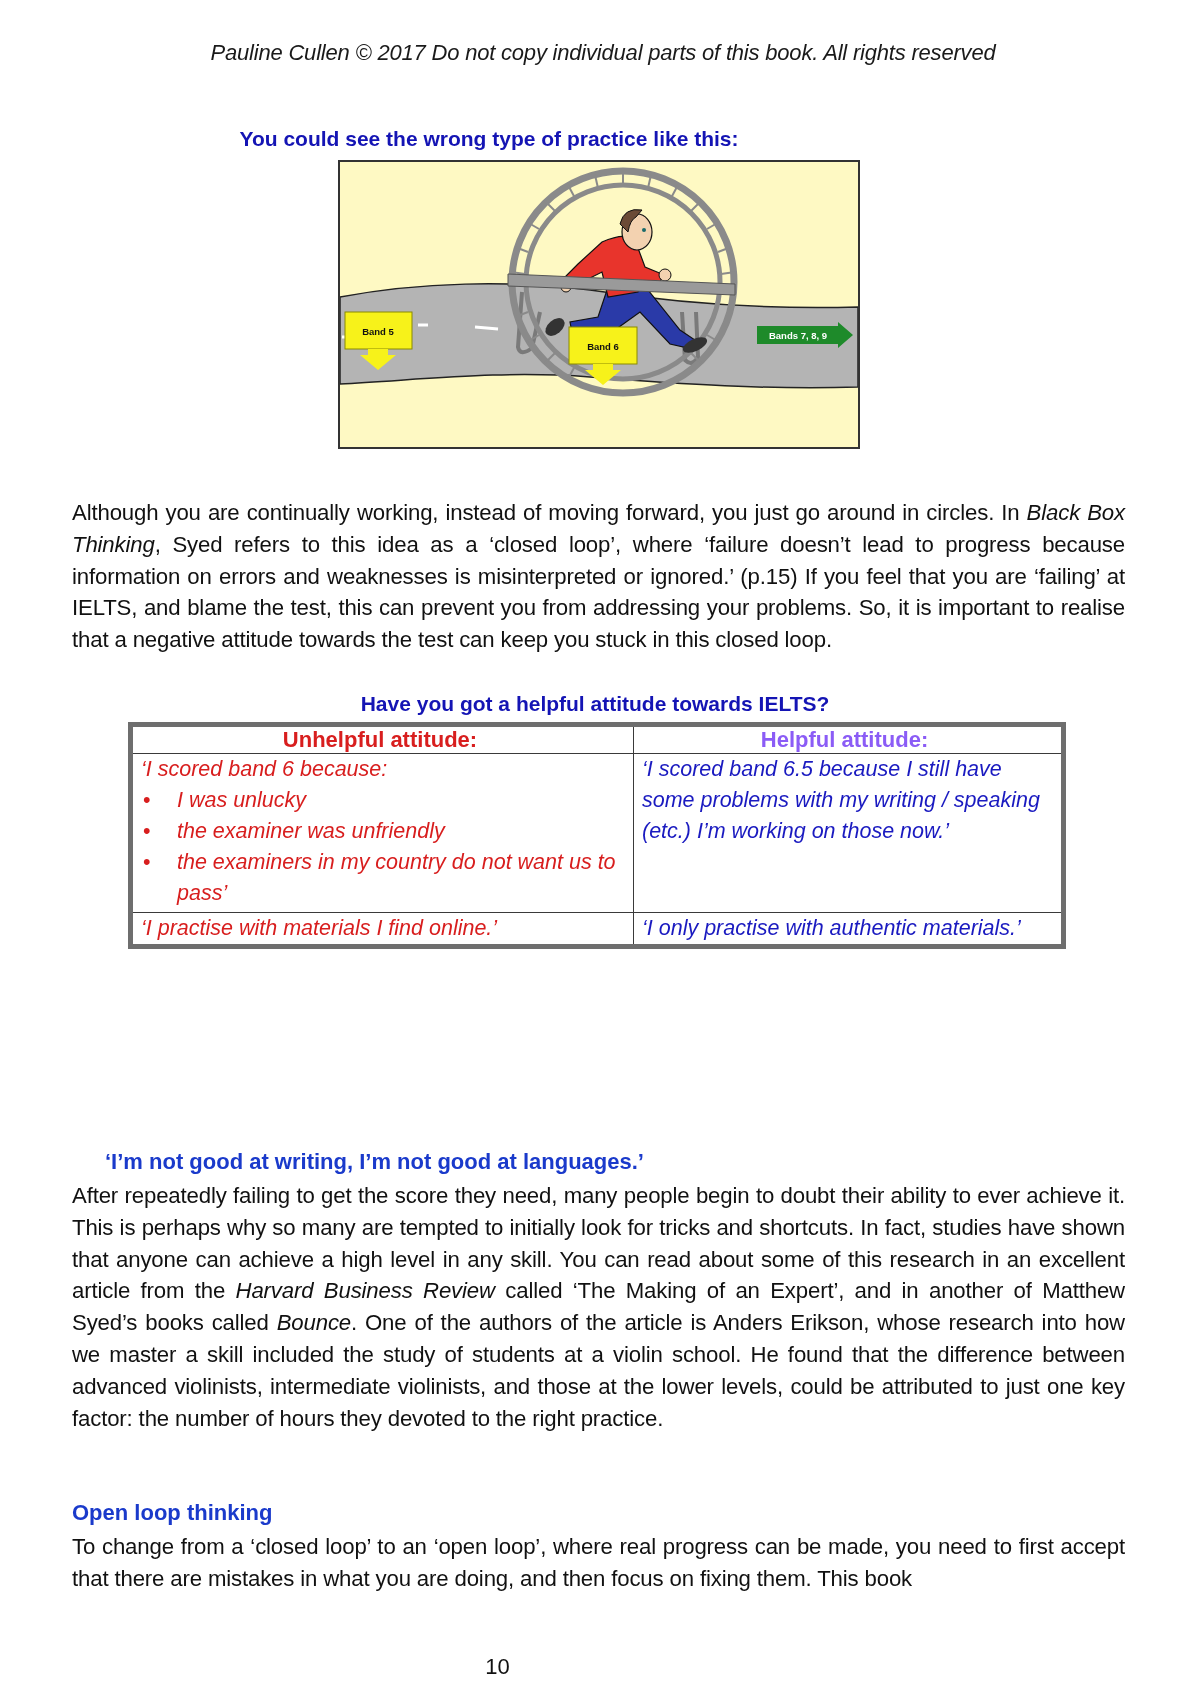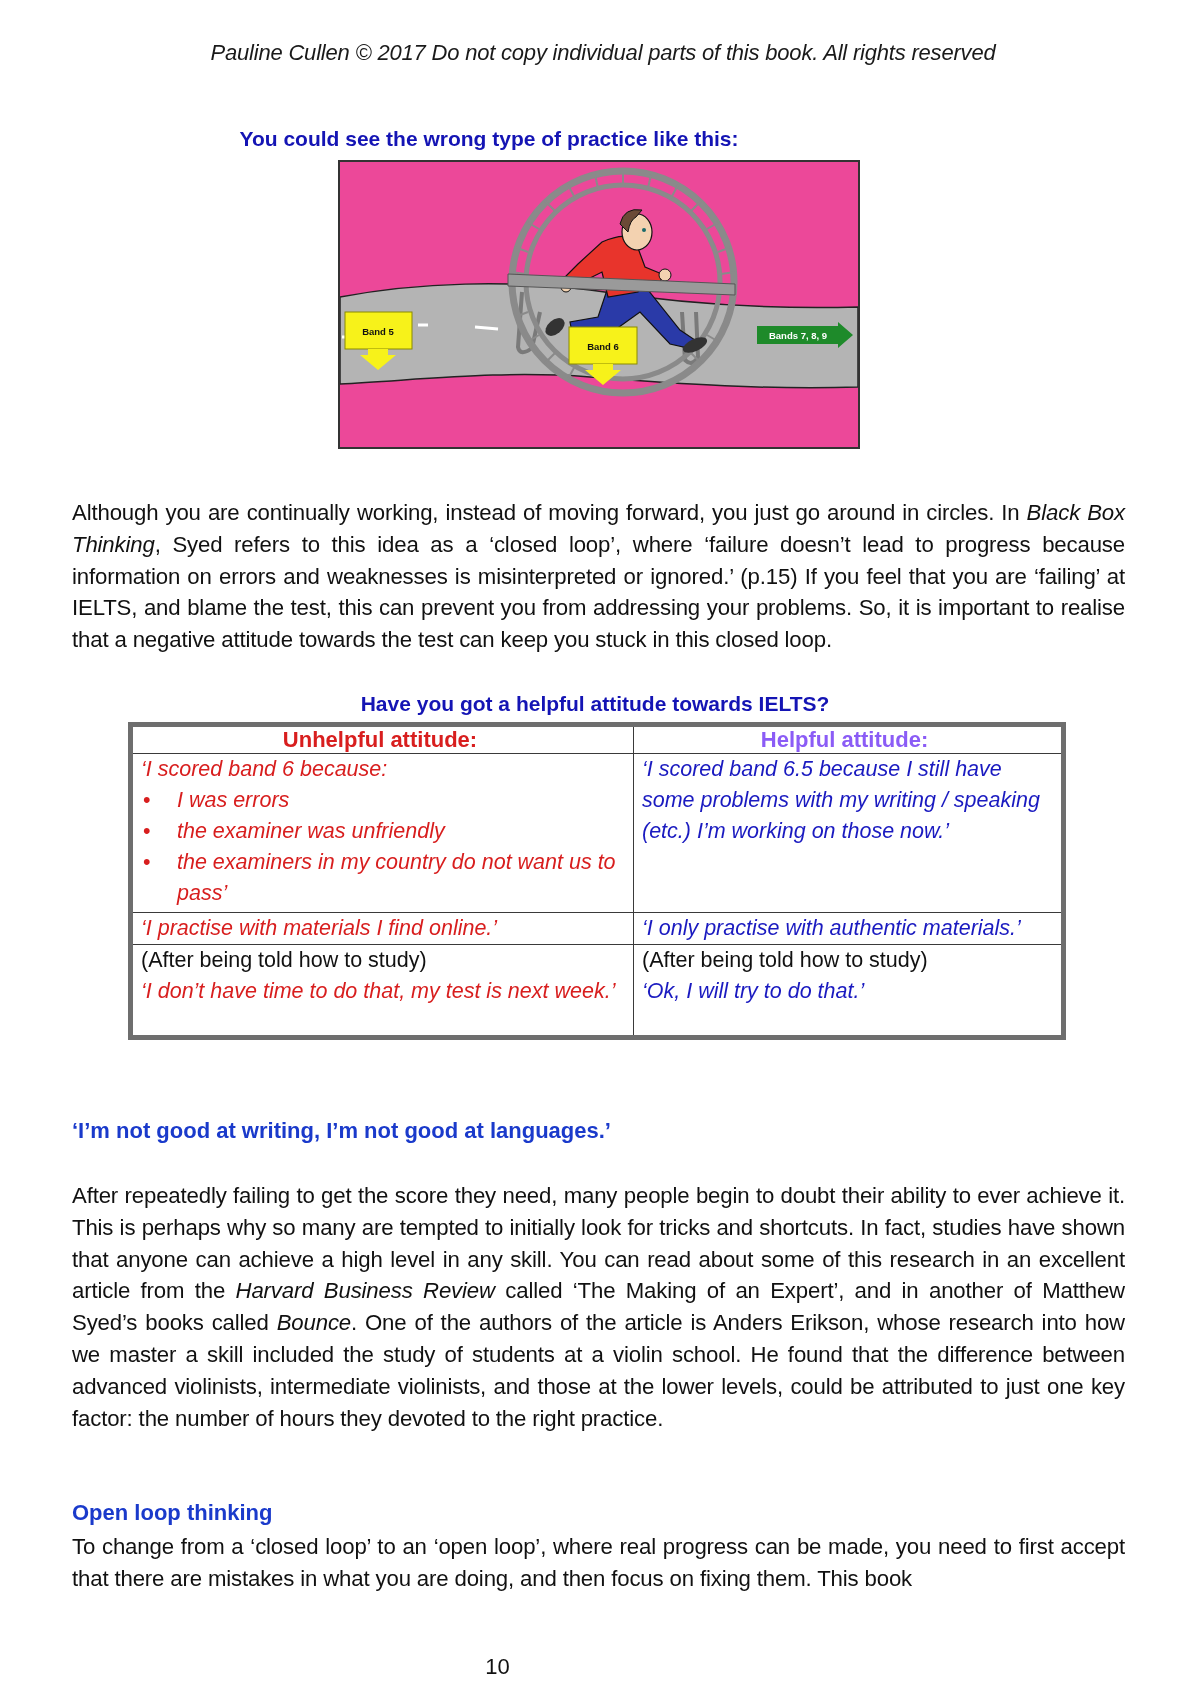--- a/index.html
+++ b/index.html
@@ -3,21 +3,21 @@
 <meta charset="utf-8">
 <style>
   html, body { margin: 0; padding: 0; background: #ffffff; }
   body { width: 1190px; height: 1681px; position: relative; overflow: hidden;
          font-family: "Liberation Sans", sans-serif; color: #111111; }
   .header { position: absolute; top: 40px; left: 0; width: 1190px; text-align: center;
             font-style: italic; font-size: 22px; color: #1a1a1a; letter-spacing: -0.2px; padding-left: 8px; }
   .fig-title { position: absolute; top: 127px; left: 0; width: 978px; text-align: center;
                font-weight: bold; font-size: 21px; color: #1414b4; }
   .figure { position: absolute; left: 338px; top: 160px; width: 522px; height: 289px;
-            border: 2px solid #333; box-sizing: border-box; background: #ec4899; overflow: hidden; }
+            border: 2px solid #333; box-sizing: border-box; background: #fef9c3; overflow: hidden; }
   .figure svg { display: block; }
   .para { position: absolute; left: 72px; width: 1053px; font-size: 22.2px; line-height: 31.8px;
           text-align: justify; color: #111; letter-spacing: -0.15px; }
   .para i { font-style: italic; }
   .table-title { position: absolute; top: 692px; left: 0; width: 1190px; text-align: center;
                  font-weight: bold; font-size: 21px; color: #1414b4; }
   .att-table { position: absolute; left: 128px; top: 722px; width: 938px;
                border: 5px solid #6e6e6e; box-sizing: border-box; border-collapse: collapse;
                background: #fff; }
   .att-table td, .att-table th { border: 1.5px solid #3a3a3a; vertical-align: top;
@@ -119,45 +119,35 @@
 <table class="att-table">
   <tbody>
       <tr>
     <th class="unhelp col-left">Unhelpful attitude:</th>
     <th class="help">Helpful attitude:</th>
   </tr>
   <tr>
     <td class="unhelp" style="height:158px;">
       <span class="quote">‘I scored band 6 because:</span>
       <ul class="bullets">
-        <li><span class="dot">•</span><span>I was errors</span></li>
+        <li><span class="dot">•</span><span>I was unlucky</span></li>
         <li><span class="dot">•</span><span>the examiner was unfriendly</span></li>
         <li><span class="dot">•</span><span>the examiners in my country do not want us to pass’</span></li>
       </ul>
     </td>
     <td class="help">‘I scored band 6.5 because I still have some problems with my writing / speaking (etc.) I’m working on those now.’</td>
   </tr>
   <tr>
     <td class="unhelp">‘I practise with materials I find online.’</td>
     <td class="help">‘I only practise with authentic materials.’</td>
   </tr>
-  <tr>
-    <td class="unhelp" style="height:90px;">
-      <span class="plain">(After being told how to study)</span>
-      <span class="quote">‘I don’t have time to do that, my test is next week.’</span>
-    </td>
-    <td class="help">
-      <span class="plain">(After being told how to study)</span>
-      <span class="quote">‘Ok, I will try to do that.’</span>
-    </td>
-  </tr>
 </tbody>
   </table>
 
-<div class="heading" style="top:1118px;">‘I’m not good at writing, I’m not good at languages.’</div>
+<div class="heading" style="top:1149px;margin-left:33px;">‘I’m not good at writing, I’m not good at languages.’</div>
 
 <div class="para" style="top:1180px;"><span>After repeatedly failing to get the score they need, many people begin to doubt their ability to ever achieve it. This is perhaps why so many are tempted to initially look for tricks and shortcuts. In fact, studies have shown that anyone can achieve a high level in any skill. You can read about some of this research in an excellent article from the </span><i>Harvard Business Review</i><span> called ‘The Making of an Expert’, and in another of Matthew Syed’s books called </span><i>Bounce</i><span>. One of the authors of the article is Anders Erikson, whose research into how we master a skill included the study of students at a violin school. He found that the difference between advanced violinists, intermediate violinists, and those at the lower levels, could be attributed to just one key factor: the number of hours they devoted to the right practice.</span></div>
 
 <div class="heading" style="top:1500px;">Open loop thinking</div>
 
 <div class="para" style="top:1531px;">To change from a ‘closed loop’ to an ‘open loop’, where real progress can be made, you need to first accept that there are mistakes in what you are doing, and then focus on fixing them. This book</div>
 
 <div class="page-num">10</div>
 
 </body></html>

